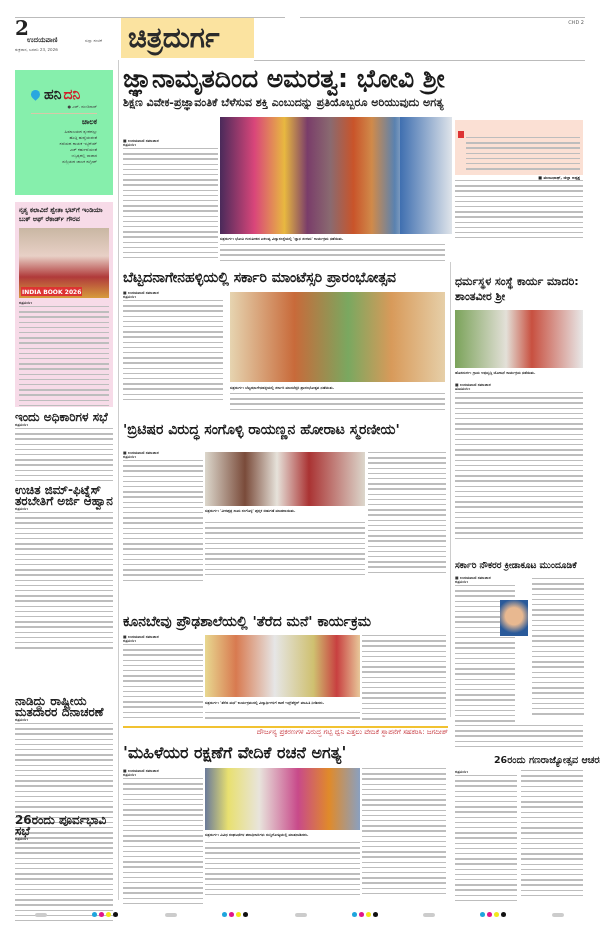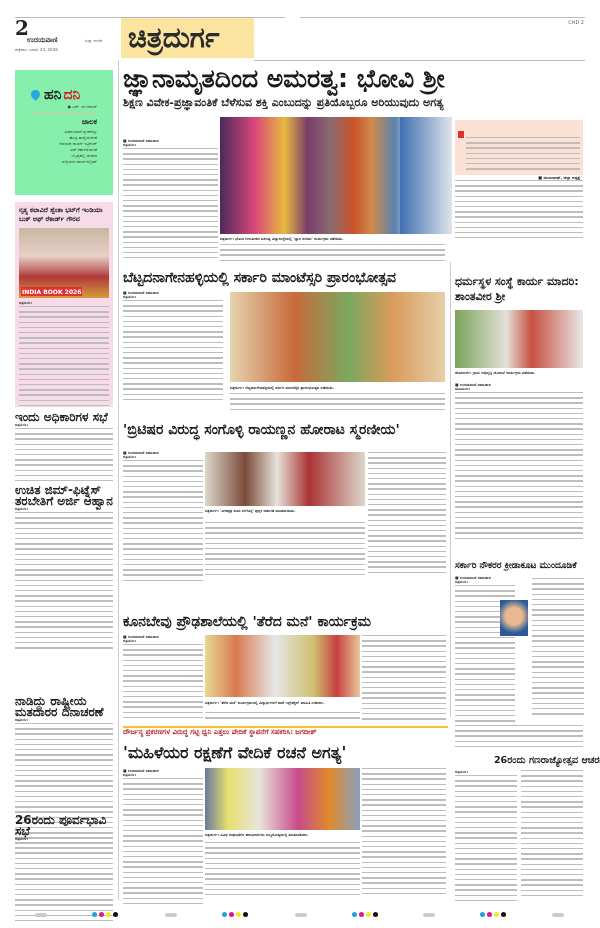--- a/index.html
+++ b/index.html
@@ -42,21 +42,21 @@
   .h-sub { left: 123px; top: 96px; font-size: 11px; font-weight: bold; color: #222; white-space: nowrap; }
   .img { background: #999; }
   .quote-box { left: 455px; top: 120px; width: 128px; height: 55px; background: #fbe0d4; padding: 3px; }
   .quote-icon { width: 6px; height: 7px; background: #d33; display: inline-block; margin-right: 2px; }
   .quote-name { font-size: 4px; font-weight: bold; text-align: right; margin-top: 2px; color: #222; }
   .caption { font-size: 3.8px; font-weight: bold; color: #333; }
   .byline { font-size: 3.8px; font-weight: bold; color: #333; }
   .h2 { font-size: 14px; font-weight: bold; color: #1a1a1a; white-space: nowrap; line-height: 18px; }
   .h3 { font-size: 11px; font-weight: bold; color: #1a1a1a; line-height: 15px; }
   .vline2 { left: 450px; top: 262px; width: 1px; height: 455px; background: #ccc; }
-  .kicker { font-size: 7px; font-weight: bold; color: #c0262d; white-space: nowrap; text-align: left; }
+  .kicker { font-size: 7px; font-weight: normal; color: #c0262d; white-space: nowrap; text-align: right; }
   .yellow-rule { left: 123px; top: 726px; width: 325px; height: 1.5px; background: #f1c231; }
   .dots { display: flex; gap: 2px; }
   .dot { width: 5px; height: 5px; border-radius: 50%; }
   .pill { width: 12px; height: 4px; border-radius: 3px; background: #ccc; }
 </style>
 </head>
 <body>
 
 <div class="abs topline"></div>
 <div class="abs topline2"></div>

